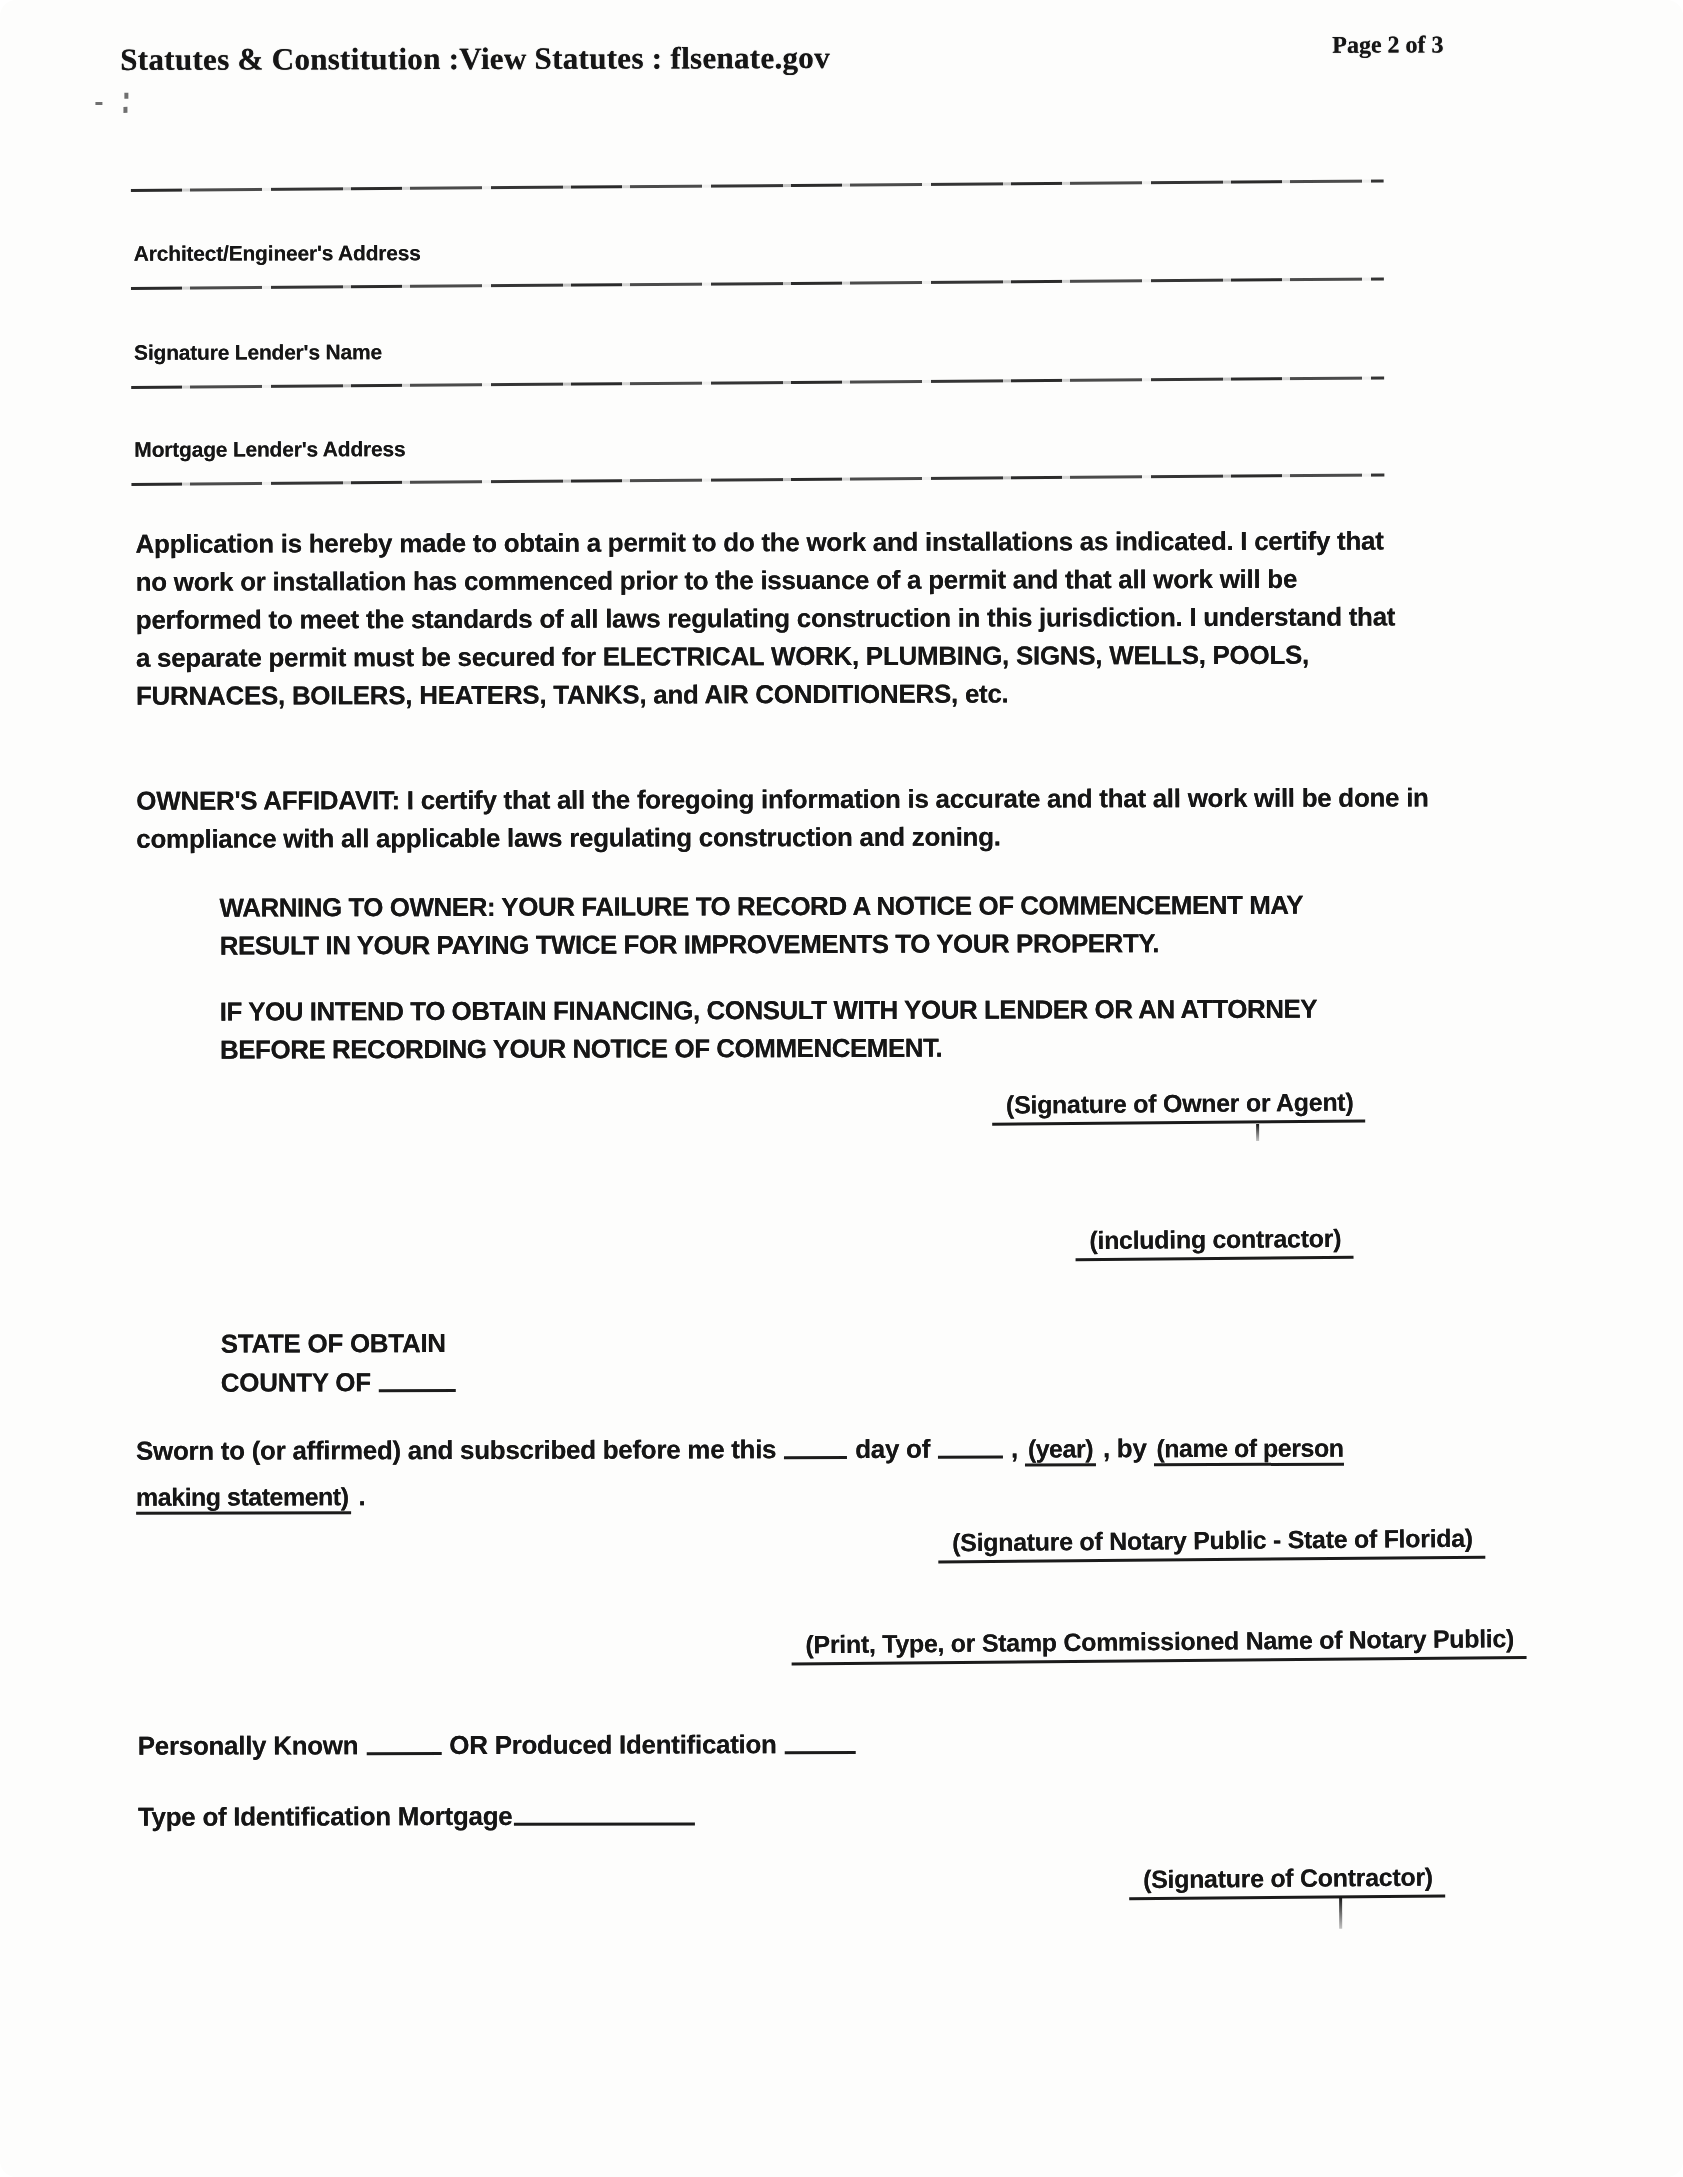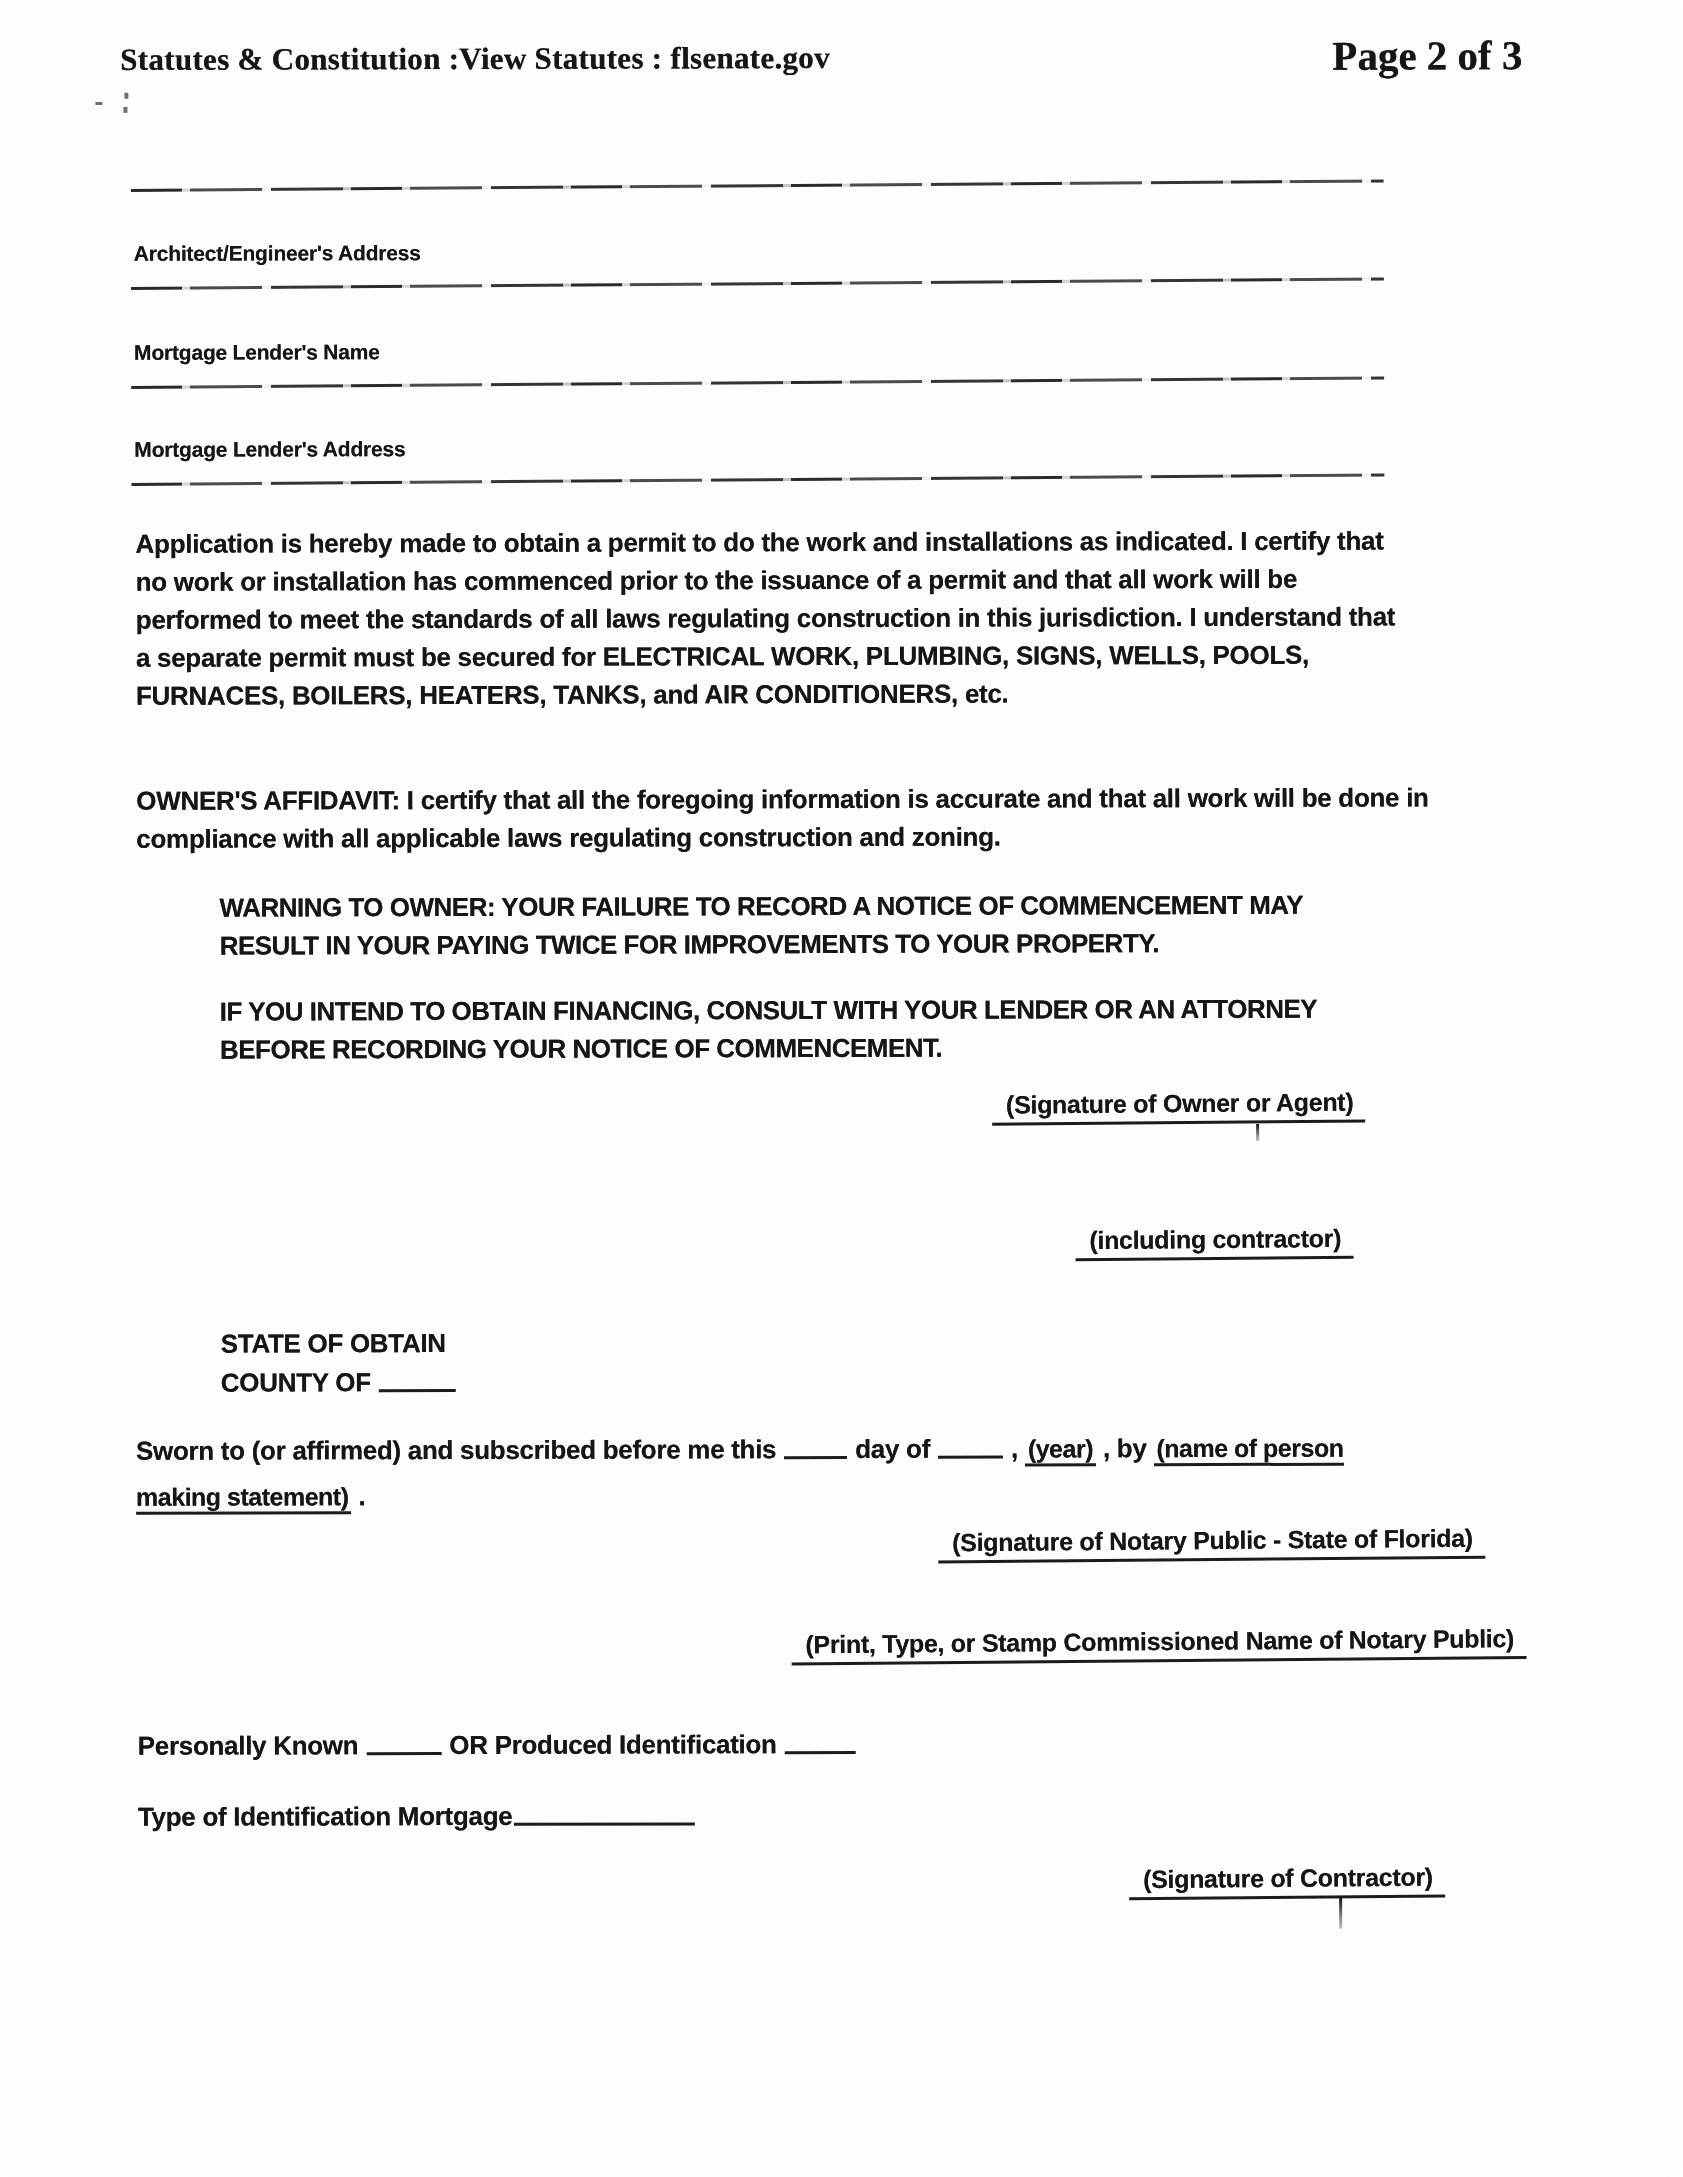--- a/index.html
+++ b/index.html
@@ -12,21 +12,21 @@
     font-weight:bold;
     overflow:hidden;
     border-radius:16px;
   }
   .content{position:absolute;inset:0;transform:rotate(-0.15deg);}
   
   .hdr-title{position:absolute;left:123px;top:40px;
     font-family:"Liberation Serif", serif;font-size:31px;font-weight:bold;letter-spacing:0.3px;
     text-shadow:0 0 0.7px rgba(0,0,0,.8);}
   .hdr-page{position:absolute;left:1335px;top:33px;
-    font-family:"Liberation Serif", serif;font-size:41px;font-weight:bold;
+    font-family:"Liberation Serif", serif;font-size:24px;font-weight:bold;
     text-shadow:0 0 0.7px rgba(0,0,0,.8);}
   
   .scanline{position:absolute;height:3px;transform:rotate(-0.28deg);
     background:repeating-linear-gradient(90deg,
       rgba(25,25,25,.92) 0 51px, rgba(25,25,25,.18) 51px 59px,
       rgba(25,25,25,.78) 59px 131px, rgba(25,25,25,.06) 131px 140px,
       rgba(25,25,25,.88) 140px 212px, rgba(25,25,25,.25) 212px 220px);}
   
   .field-label{position:absolute;font-size:21px;letter-spacing:-0.2px;text-shadow:0 0 0.6px rgba(0,0,0,.75);}
   .para{position:absolute;font-size:26px;line-height:38px;letter-spacing:-0.3px;text-shadow:0 0 0.6px rgba(0,0,0,.75);}
@@ -53,21 +53,21 @@
 
     <div class="dot" style="left:98px;top:100px;width:7px;height:3px;"></div>
     <div class="dot" style="left:127px;top:91px;width:4px;height:6px;"></div>
     <div class="dot" style="left:126px;top:105px;width:4px;height:6px;"></div>
 
     <div class="scanline" style="left:133px;top:184px;width:1253px;"></div>
 
     <div class="field-label" style="left:136px;top:240px;">Architect/Engineer's Address</div>
     <div class="scanline" style="left:133px;top:282px;width:1253px;"></div>
 
-    <div class="field-label" style="left:136px;top:339px;">Mortgage Lender's Name</div>
+    <div class="field-label" style="left:136px;top:339px;">Signature Lender's Name</div>
     <div class="scanline" style="left:133px;top:381px;width:1253px;"></div>
 
     <div class="field-label" style="left:136px;top:436px;">Mortgage Lender's Address</div>
     <div class="scanline" style="left:133px;top:478px;width:1253px;"></div>
 
     <div class="para" style="left:137px;top:523px;width:1277px;">Application is hereby made to obtain a permit to do the work and installations as indicated. I certify that no work or installation has commenced prior to the issuance of a permit and that all work will be performed to meet the standards of all laws regulating construction in this jurisdiction. I understand that a separate permit must be secured for ELECTRICAL WORK, PLUMBING, SIGNS, WELLS, POOLS, FURNACES, BOILERS, HEATERS, TANKS, and AIR CONDITIONERS, etc.</div>
 
     <div class="para" style="left:137px;top:780px;width:1297px;">OWNER'S AFFIDAVIT: I certify that all the foregoing information is accurate and that all work will be done in compliance with all applicable laws regulating construction and zoning.</div>
 
     <div class="para caps" style="left:220px;top:887px;width:1148px;">WARNING TO OWNER: YOUR FAILURE TO RECORD A NOTICE OF COMMENCEMENT MAY RESULT IN YOUR PAYING TWICE FOR IMPROVEMENTS TO YOUR PROPERTY.</div>

